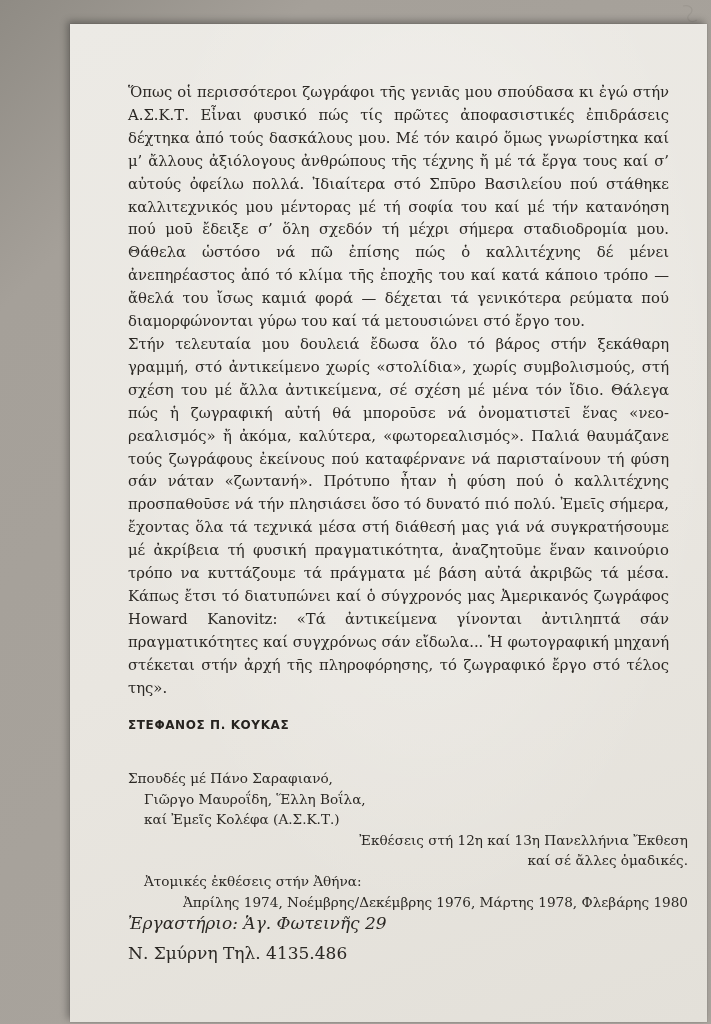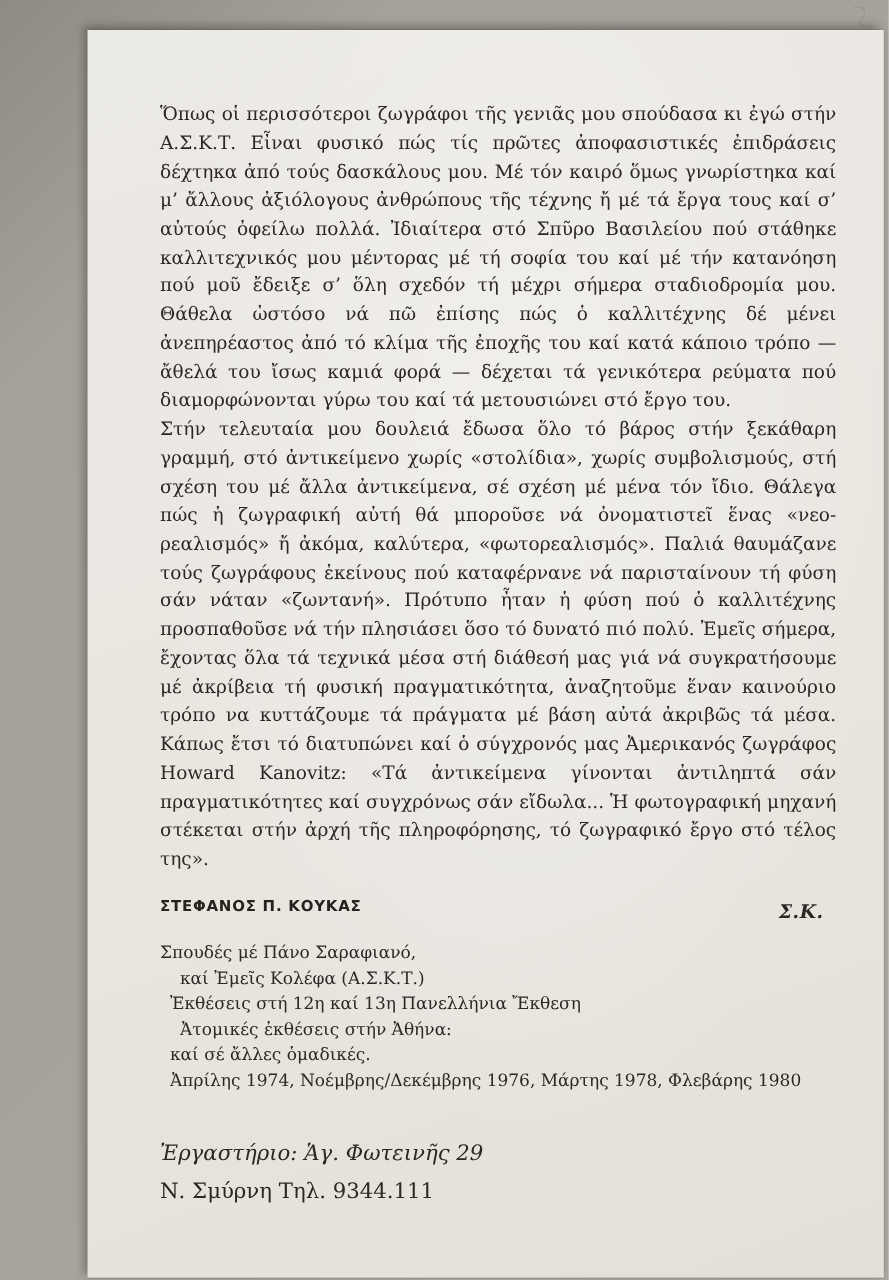--- a/index.html
+++ b/index.html
@@ -64,29 +64,29 @@
     margin: 0;
     font-family: "DejaVu Sans", sans-serif;
     font-weight: bold;
     font-size: 12px;
     letter-spacing: 0.6px;
     color: #26231f;
   }
   .bio {
     position: absolute;
     left: 58px;
-    top: 728px;
+    top: 744px;
     width: 560px;
     font-size: 13.6px;
     line-height: 20.6px;
     color: #2b2824;
   }
   .bio-line { white-space: nowrap; }
   .ind0 { padding-left: 0; }
-  .indh { padding-left: 8px; }
+  .indh { padding-left: 8px; text-align: right; }
   .ind1 { padding-left: 16px; }
   .footer {
     position: absolute;
     left: 58px;
     top: 884px;
     font-size: 17px;
     line-height: 30px;
     color: #2b2824;
   }
   .footer-line.italic { font-style: italic; }
@@ -98,33 +98,33 @@
 
   <svg class="handwritten-mark" viewBox="0 0 26 26" xmlns="http://www.w3.org/2000/svg">
     <path d="M6 4 C 14 2, 18 8, 12 13 C 8 17, 14 22, 20 18" fill="none" stroke="#8a867f" stroke-width="1.2"></path>
   </svg>
 
   <div class="paper">
 
     <div class="statement">
       <p>Ὅπως οἱ περισσότεροι ζωγράφοι τῆς γενιᾶς μου σπούδασα κι ἐγώ στήν Α.Σ.Κ.Τ. Εἶναι φυσικό πώς τίς πρῶτες ἀποφασιστικές ἐπιδράσεις δέχτηκα ἀπό τούς δασκάλους μου. Μέ τόν καιρό ὅμως γνωρίστηκα καί μ’ ἄλλους ἀξιόλογους ἀνθρώπους τῆς τέχνης ἤ μέ τά ἔργα τους καί σ’ αὐτούς ὀφείλω πολλά. Ἰδιαίτερα στό Σπῦρο Βασιλείου πού στάθηκε καλλιτεχνικός μου μέντορας μέ τή σοφία του καί μέ τήν κατανόηση πού μοῦ ἔδειξε σ’ ὅλη σχεδόν τή μέχρι σήμερα σταδιοδρομία μου. Θάθελα ὡστόσο νά πῶ ἐπίσης πώς ὁ καλλιτέχνης δέ μένει ἀνεπηρέαστος ἀπό τό κλίμα τῆς ἐποχῆς του καί κατά κάποιο τρόπο — ἄθελά του ἴσως καμιά φορά — δέχεται τά γενικότερα ρεύματα πού διαμορφώνονται γύρω του καί τά μετουσιώνει στό ἔργο του.</p>
       <p>Στήν τελευταία μου δουλειά ἔδωσα ὅλο τό βάρος στήν ξεκάθαρη γραμμή, στό ἀντικείμενο χωρίς «στολίδια», χωρίς συμβολισμούς, στή σχέση του μέ ἄλλα ἀντικείμενα, σέ σχέση μέ μένα τόν ἴδιο. Θάλεγα πώς ἡ ζωγραφική αὐτή θά μποροῦσε νά ὀνοματιστεῖ ἕνας «νεο-ρεαλισμός» ἤ ἀκόμα, καλύτερα, «φωτορεαλισμός». Παλιά θαυμάζανε τούς ζωγράφους ἐκείνους πού καταφέρνανε νά παρισταίνουν τή φύση σάν νάταν «ζωντανή». Πρότυπο ἦταν ἡ φύση πού ὁ καλλιτέχνης προσπαθοῦσε νά τήν πλησιάσει ὅσο τό δυνατό πιό πολύ. Ἐμεῖς σήμερα, ἔχοντας ὅλα τά τεχνικά μέσα στή διάθεσή μας γιά νά συγκρατήσουμε μέ ἀκρίβεια τή φυσική πραγματικότητα, ἀναζητοῦμε ἕναν καινούριο τρόπο να κυττάζουμε τά πράγματα μέ βάση αὐτά ἀκριβῶς τά μέσα. Κάπως ἔτσι τό διατυπώνει καί ὁ σύγχρονός μας Ἀμερικανός ζωγράφος Howard Kanovitz: «Τά ἀντικείμενα γίνονται ἀντιληπτά σάν πραγματικότητες καί συγχρόνως σάν εἴδωλα... Ἡ φωτογραφική μηχανή στέκεται στήν ἀρχή τῆς πληροφόρησης, τό ζωγραφικό ἔργο στό τέλος της».</p>
-      <div class="signature">Σ.Κ.</div>
     </div>
 
     <h1 class="artist-name">ΣΤΕΦΑΝΟΣ Π. ΚΟΥΚΑΣ</h1>
 
     <div class="bio">
       <div class="bio-line ind0">Σπουδές μέ Πάνο Σαραφιανό,</div>
+      <div class="bio-line ind1">Γιῶργο Μαυροΐδη, Ἕλλη Βοΐλα,</div>
       <div class="bio-line ind1">καί Ἐμεῖς Κολέφα (Α.Σ.Κ.Τ.)</div>
       <div class="bio-line indh">Ἐκθέσεις στή 12η καί 13η Πανελλήνια Ἔκθεση</div>
+      <div class="bio-line indh">καί σέ ἄλλες ὁμαδικές.</div>
       <div class="bio-line ind1">Ἀτομικές ἐκθέσεις στήν Ἀθήνα:</div>
-      <div class="bio-line indh">καί σέ ἄλλες ὁμαδικές.</div>
       <div class="bio-line indh">Ἀπρίλης 1974, Νοέμβρης/Δεκέμβρης 1976, Μάρτης 1978, Φλεβάρης 1980</div>
     </div>
 
     <div class="footer">
       <div class="footer-line italic">Ἐργαστήριο: Ἁγ. Φωτεινῆς 29</div>
-      <div class="footer-line">Ν. Σμύρνη Τηλ. 9344.111</div>
+      <div class="footer-line">Ν. Σμύρνη Τηλ. 4135.486</div>
     </div>
 
   </div>
 </div>
 
 </body></html>

